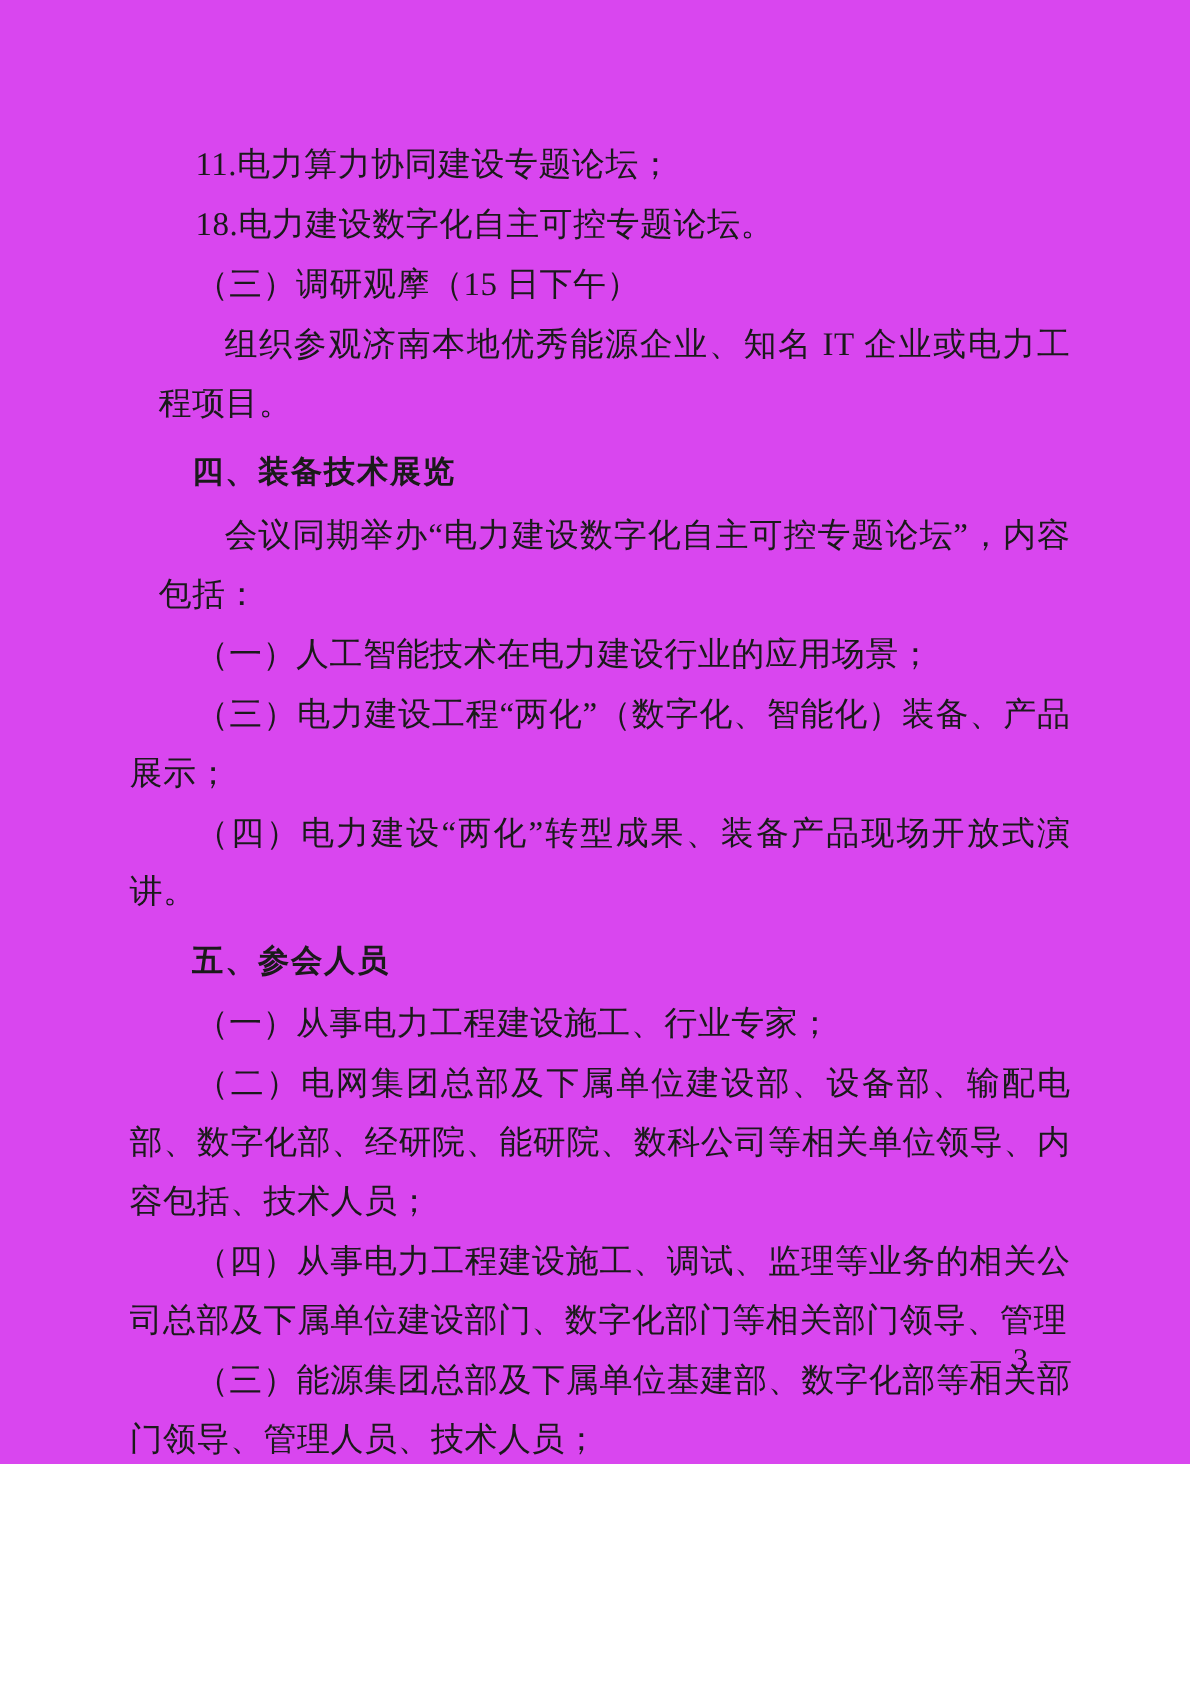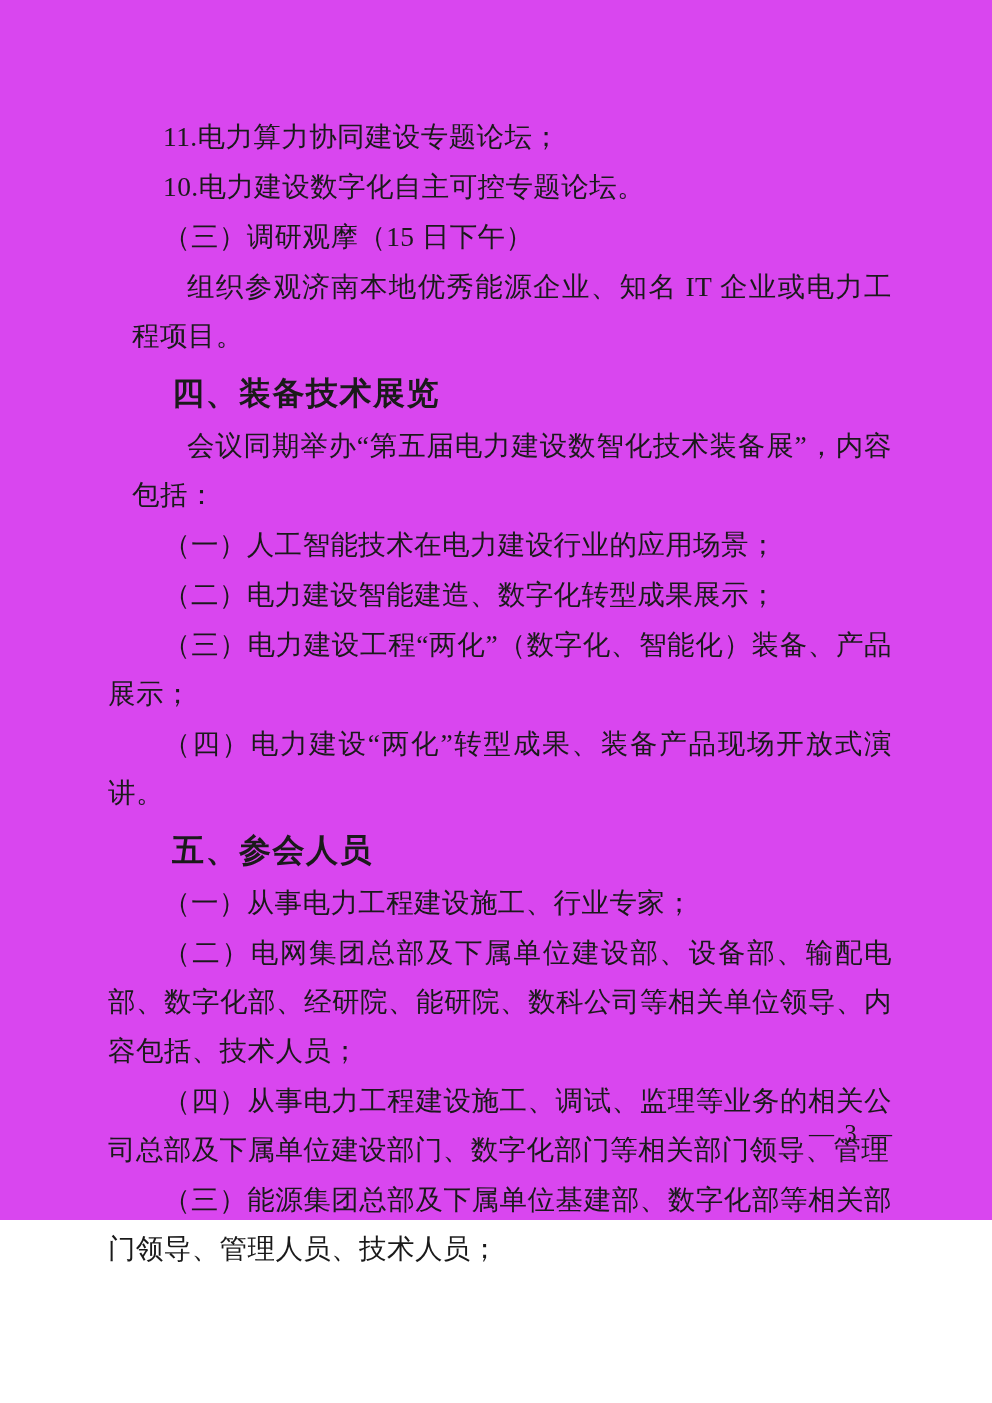--- a/index.html
+++ b/index.html
@@ -42,21 +42,21 @@
   }
   .indent2 {
     text-indent: 2em;
     margin-left: 24px;
   }
   .indent-list {
     padding-left: 0;
     text-indent: 2em;
   }
   .heading {
-    font-size: 32px;
+    font-size: 26px;
     line-height: 49px;
     font-weight: bold;
     font-family: "Liberation Sans", "DejaVu Sans", sans-serif;
     letter-spacing: 1.5px;
     text-indent: 2em;
     margin: 9px 0 3px 0;
   }
   .page-number {
     position: absolute;
     right: 98px;
@@ -67,29 +67,28 @@
     color: #1a1a1a;
   }
 </style>
 </head>
 <body>
 
 <div class="page">
   <div class="content">
 
     <p class="para indent-list">11.电力算力协同建设专题论坛；</p>
-    <p class="para indent-list">10.电力建设数字化自主可控专题论坛。</p>
+    <p class="para indent-list">18.电力建设数字化自主可控专题论坛。</p>
     <p class="para indent-list">（三）调研观摩（15 日下午）</p>
     <p class="para indent2">组织参观济南本地优秀能源企业、知名 IT 企业或电力工程项目。</p>
 
     <p class="heading">四、装备技术展览</p>
 
-    <p class="para indent2">会议同期举办“第五届电力建设数智化技术装备展”，内容包括：</p>
+    <p class="para indent2">会议同期举办“电力建设数字化自主可控专题论坛”，内容包括：</p>
     <p class="para indent-list">（一）人工智能技术在电力建设行业的应用场景；</p>
-    <p class="para indent-list">（二）电力建设智能建造、数字化转型成果展示；</p>
     <p class="para indent-list">（三）电力建设工程“两化”（数字化、智能化）装备、产品展示；</p>
     <p class="para indent-list">（四）电力建设“两化”转型成果、装备产品现场开放式演讲。</p>
 
     <p class="heading">五、参会人员</p>
 
     <p class="para indent-list">（一）从事电力工程建设施工、行业专家；</p>
     <p class="para indent-list">（二）电网集团总部及下属单位建设部、设备部、输配电部、数字化部、经研院、能研院、数科公司等相关单位领导、内容包括、技术人员；</p>
     <p class="para indent-list">（四）从事电力工程建设施工、调试、监理等业务的相关公司总部及下属单位建设部门、数字化部门等相关部门领导、管理</p>
     <p class="para indent-list">（三）能源集团总部及下属单位基建部、数字化部等相关部门领导、管理人员、技术人员；</p>
 

